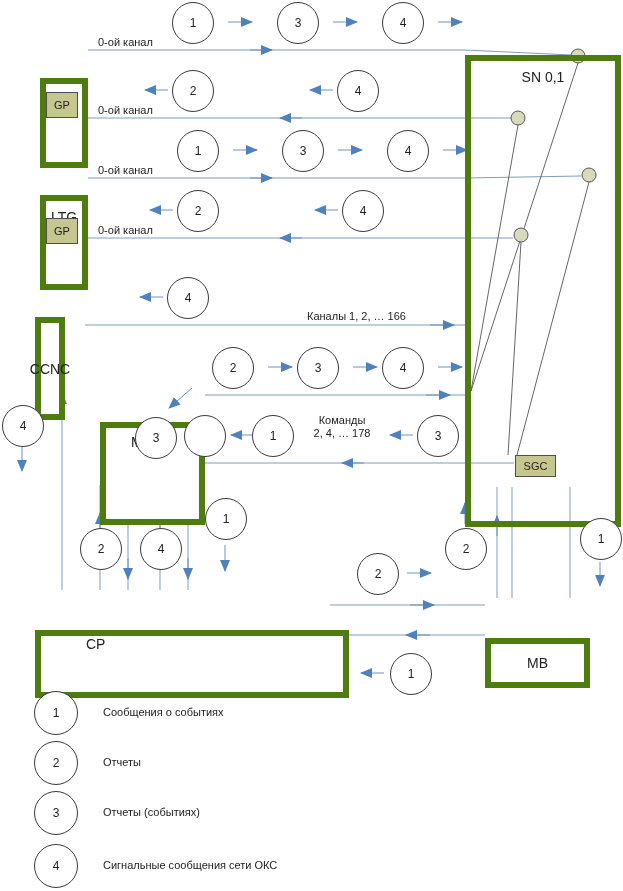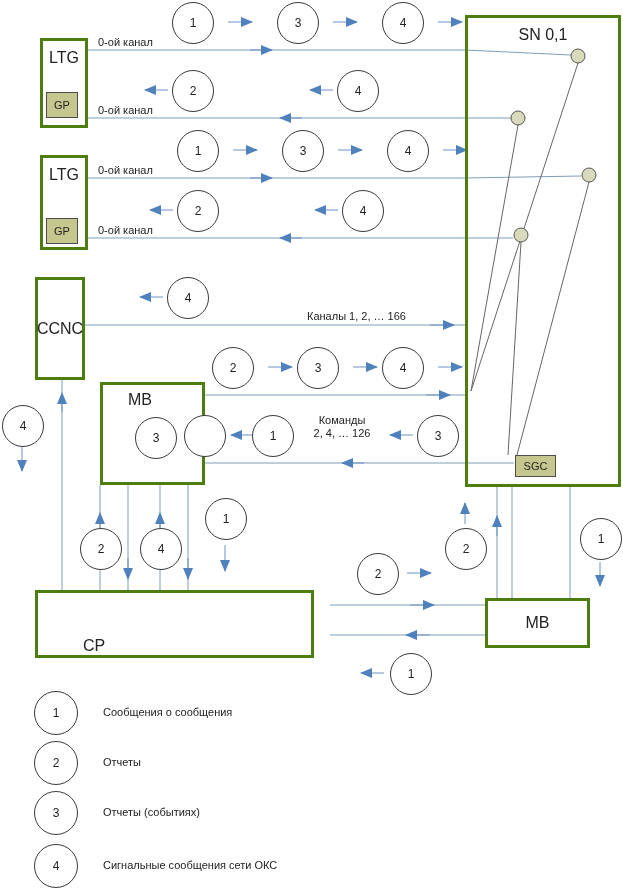--- a/index.html
+++ b/index.html
@@ -5,31 +5,31 @@
   html,body{margin:0;padding:0;background:#fff;}
   #canvas{
     position:relative;width:623px;height:891px;background:#fff;overflow:hidden;
     font-family:"Liberation Sans",sans-serif;color:#222;
   }
   #wires{position:absolute;left:0;top:0;z-index:1;}
   .wire{stroke:#7f9db9;fill:none;stroke-width:1;}
   .ah{stroke:#6b94c4;fill:none;stroke-width:1;}
   .gray{stroke:#666;fill:none;stroke-width:1;}
   .node{fill:#d9d9bb;stroke:#555;stroke-width:1;}
-  .block{position:absolute;border:3px solid #4d7c0f;background:#fff;box-sizing:border-box;
-         font-size:16px;z-index:2;}
+  .block{position:absolute;border:6px solid #4d7c0f;background:#fff;box-sizing:border-box;
+         font-size:14px;z-index:2;margin-top:40px;}
   .block .bl{display:block;text-align:center;margin-top:8px;}
   #sn{left:465px;top:15px;width:156px;height:472px;background:transparent;}
   #ltg1{left:40px;top:38px;width:48px;height:90px;}
   #ltg2{left:40px;top:155px;width:48px;height:95px;}
-  #ccnc{left:35px;top:277px;width:50px;height:103px;display:flex;align-items:center;justify-content:center;}
+  #ccnc{left:35px;top:277px;width:30px;height:103px;display:flex;align-items:center;justify-content:center;}
   #ccnc .bl{margin-top:0;}
   #mb1{left:100px;top:382px;width:105px;height:103px;}
   #mb1 .bl{text-align:left;margin:6px 0 0 25px;}
-  #cp{left:35px;top:590px;width:279px;height:68px;display:flex;align-items:flex-end;}
+  #cp{left:35px;top:590px;width:314px;height:68px;display:flex;align-items:flex-start;}
   #cp .bl{margin:0 0 0 45px;}
   #mb2{left:485px;top:598px;width:105px;height:50px;display:flex;align-items:center;justify-content:center;}
   #mb2 .bl{margin-top:0;}
   .chip{position:absolute;background:#c6c68f;border:1px solid #4d4d4d;box-sizing:border-box;
         display:flex;align-items:center;justify-content:center;font-size:11px;z-index:3;}
   #gp1{left:46px;top:92px;width:32px;height:26px;}
   #gp2{left:46px;top:218px;width:32px;height:26px;}
   #sgc{left:515px;top:455px;width:41px;height:22px;}
   #markers{position:absolute;left:0;top:0;width:623px;height:891px;z-index:4;pointer-events:none;}
   .marker{position:absolute;width:40px;height:40px;border-radius:50%;border:1px solid #3a3a3a;
@@ -137,21 +137,21 @@
   <div class="chip" id="gp2">GP</div>
   <div class="chip" id="sgc">SGC</div>
 
   <div class="lbl" style="left:98px;top:36px">0-ой канал</div>
   <div class="lbl" style="left:98px;top:104px">0-ой канал</div>
   <div class="lbl" style="left:98px;top:164px">0-ой канал</div>
   <div class="lbl" style="left:98px;top:224px">0-ой канал</div>
   <div class="lbl" style="left:307px;top:310px">Каналы 1, 2, … 166</div>
   <div class="lbl two" style="left:297px;top:414px;width:90px;text-align:center">
     <div>Команды</div>
-    <div>2, 4, … 126</div>
+    <div>2, 4, … 178</div>
   </div>
 
   <div id="markers">
       <div class="marker" style="left: 172px; top: 2px;">1</div>
       <div class="marker" style="left: 277px; top: 2px;">3</div>
       <div class="marker" style="left: 382px; top: 2px;">4</div>
       <div class="marker" style="left: 172px; top: 70px;">2</div>
       <div class="marker" style="left: 337px; top: 70px;">4</div>
       <div class="marker" style="left: 177px; top: 130px;">1</div>
       <div class="marker" style="left: 282px; top: 130px;">3</div>
@@ -170,21 +170,21 @@
       <div class="marker" style="left: 80px; top: 528px;">2</div>
       <div class="marker" style="left: 140px; top: 528px;">4</div>
       <div class="marker" style="left: 205px; top: 498px;">1</div>
       <div class="marker" style="left: 445px; top: 528px;">2</div>
       <div class="marker" style="left: 580px; top: 518px;">1</div>
       <div class="marker" style="left: 357px; top: 553px;">2</div>
       <div class="marker" style="left: 390px; top: 653px;">1</div>
     </div>
 
   <div class="marker legend-c" style="left:34px;top:691px">1</div>
-  <div class="lbl" style="left:103px;top:706px">Сообщения о сообщения</div>
+  <div class="lbl" style="left:103px;top:706px">Сообщения о событиях</div>
   <div class="marker legend-c" style="left:34px;top:741px">2</div>
   <div class="lbl" style="left:103px;top:756px">Отчеты</div>
   <div class="marker legend-c" style="left:34px;top:791px">3</div>
   <div class="lbl" style="left:103px;top:806px">Отчеты (событиях)</div>
   <div class="marker legend-c" style="left:34px;top:844px">4</div>
   <div class="lbl" style="left:103px;top:859px">Сигнальные сообщения сети ОКС</div>
 
 </div>
 
 </body></html>

